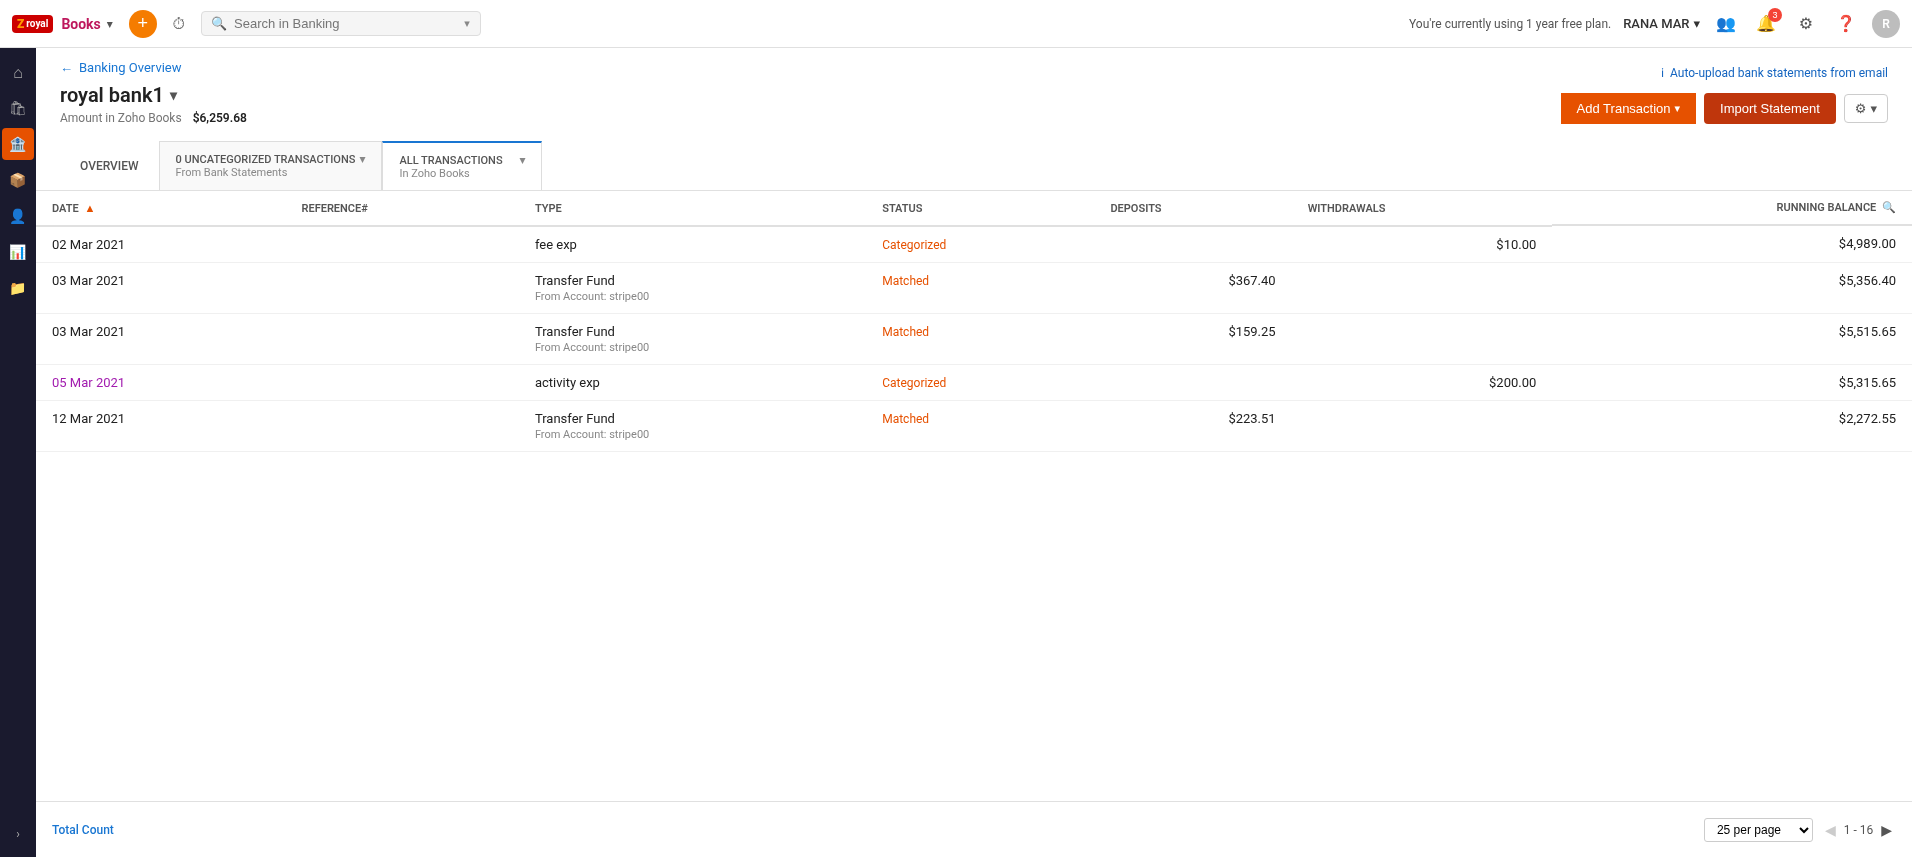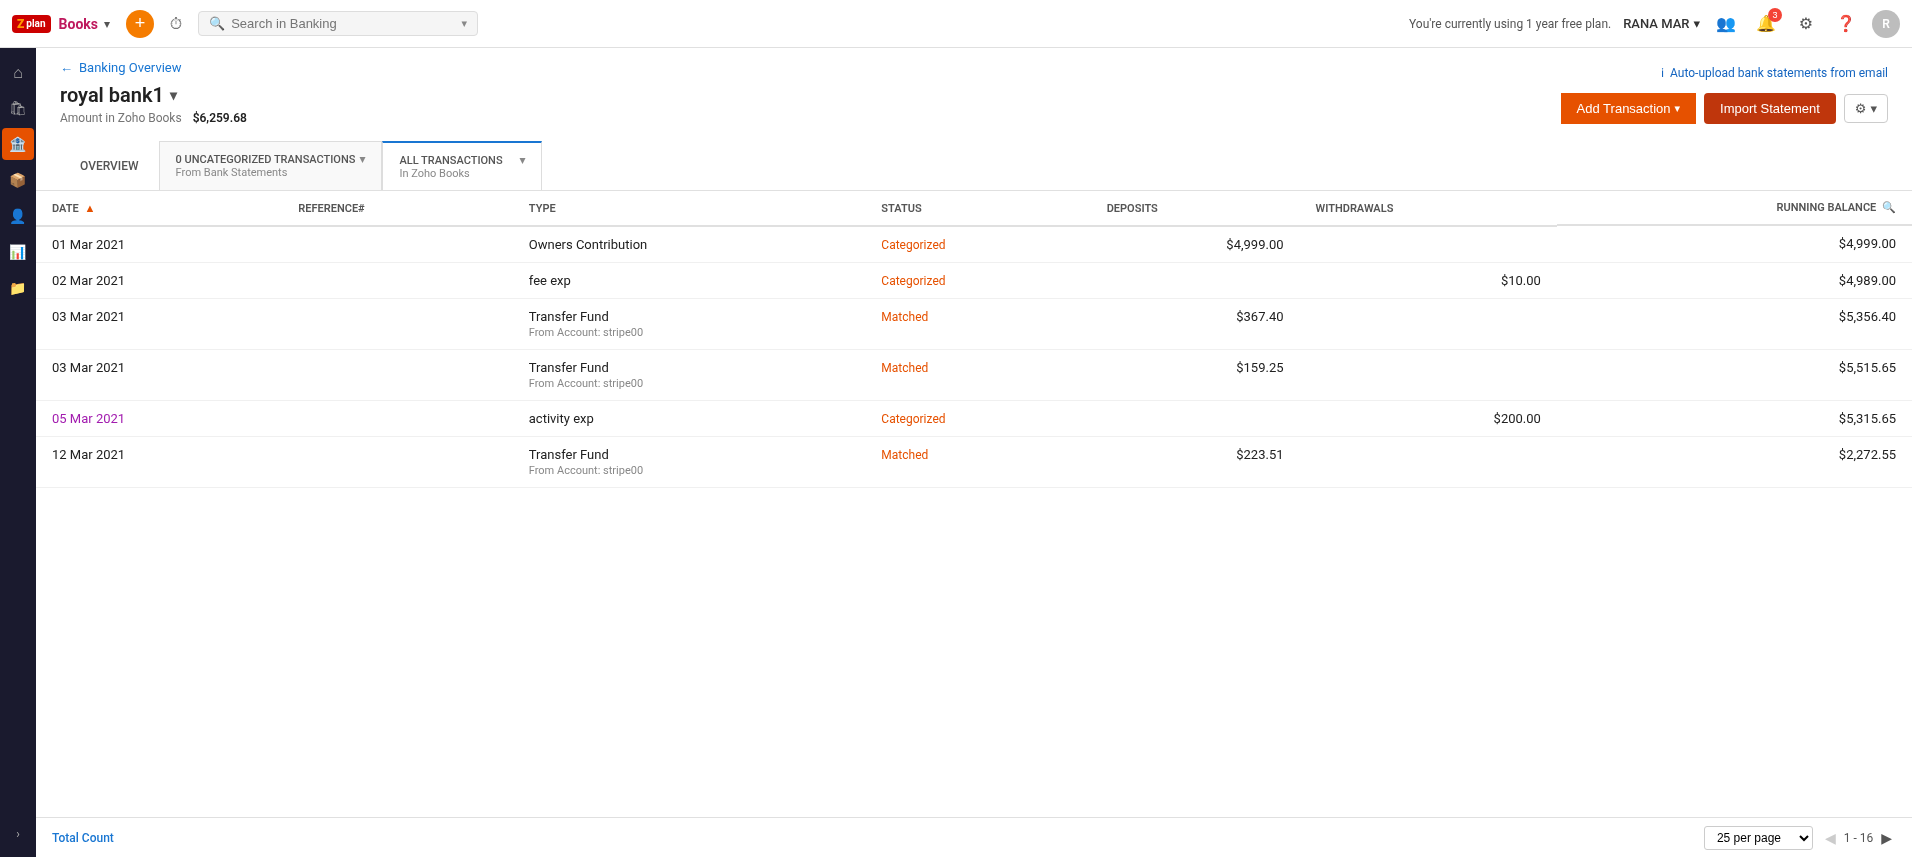--- a/index.html
+++ b/index.html
@@ -68,36 +68,36 @@
     tbody tr { border-bottom: 1px solid #f0f0f0; }
     tbody td { padding: 10px 16px; font-size: 13px; color: #212121; vertical-align: top; }
     .td-type-main { font-size: 13px; color: #212121; }
     .td-type-sub { font-size: 11px; color: #888; margin-top: 2px; }
     .status-categorized { color: #e65100; font-size: 12px; }
     .status-matched { color: #e65100; font-size: 12px; }
     .td-amount { text-align: right; }
     .td-right { text-align: right; }
 
     
-    .table-footer { height: 40px; border-top: 1px solid #e0e0e0; display: flex; align-items: center; padding: 8px 16px; background: #fff; flex-shrink: 0; justify-content: space-between; }
+    .table-footer { height: 56px; border-top: 1px solid #e0e0e0; display: flex; align-items: center; padding: 8px 16px; background: #fff; flex-shrink: 0; justify-content: space-between; }
     .total-count { font-size: 12px; color: #1976d2; font-weight: 500; cursor: pointer; }
     .pagination { display: flex; align-items: center; gap: 8px; }
     .per-page-select { border: 1px solid #ccc; border-radius: 3px; padding: 3px 8px; font-size: 12px; background: #fff; cursor: pointer; }
     .page-nav { display: flex; align-items: center; gap: 4px; font-size: 12px; color: #555; }
     .page-nav button { background: none; border: none; cursor: pointer; color: #555; font-size: 14px; padding: 2px 4px; }
     .page-nav button:disabled { color: #ccc; cursor: default; }
   </style>
 </head>
 <body>
 
 <div class="topnav">
   <div class="logo-area">
     <div class="logo-box">
       <span style="color:#ff9800;font-weight:900;">Z</span>
-        <span style="font-size:10px;">plan</span>
+        <span style="font-size:10px;">royal</span>
     </div>
     <span class="logo-books">Books</span>
     <span class="nav-chevron">▾</span>
   </div>
 
   <button class="nav-add-btn">+</button>
   <button class="nav-history-btn">⏱</button>
 
   <div class="search-bar">
     <span style="color:#888;">🔍</span>
@@ -209,32 +209,20 @@
             <th>STATUS</th>
             <th class="right">DEPOSITS</th>
             <th class="right">WITHDRAWALS</th>
             <th class="right" style="display:flex;align-items:center;justify-content:flex-end;gap:6px;">
               <span>RUNNING BALANCE</span>
               <span style="color:#555;cursor:pointer;">🔍</span>
             </th>
           </tr>
         </thead>
         <tbody id="table-body">
-        <tr>
-      <td style="color:#212121;">01 Mar 2021</td>
-      <td></td>
-      <td>
-        <div class="td-type-main">Owners Contribution</div>
-
-      </td>
-      <td><span class="status-categorized">Categorized</span></td>
-      <td class="td-amount">$4,999.00</td>
-      <td class="td-amount"></td>
-      <td class="td-right">$4,999.00</td>
-    </tr>
             <tr>
       <td style="color:#212121;">02 Mar 2021</td>
       <td></td>
       <td>
         <div class="td-type-main">fee exp</div>
 
       </td>
       <td><span class="status-categorized">Categorized</span></td>
       <td class="td-amount"></td>
       <td class="td-amount">$10.00</td>

